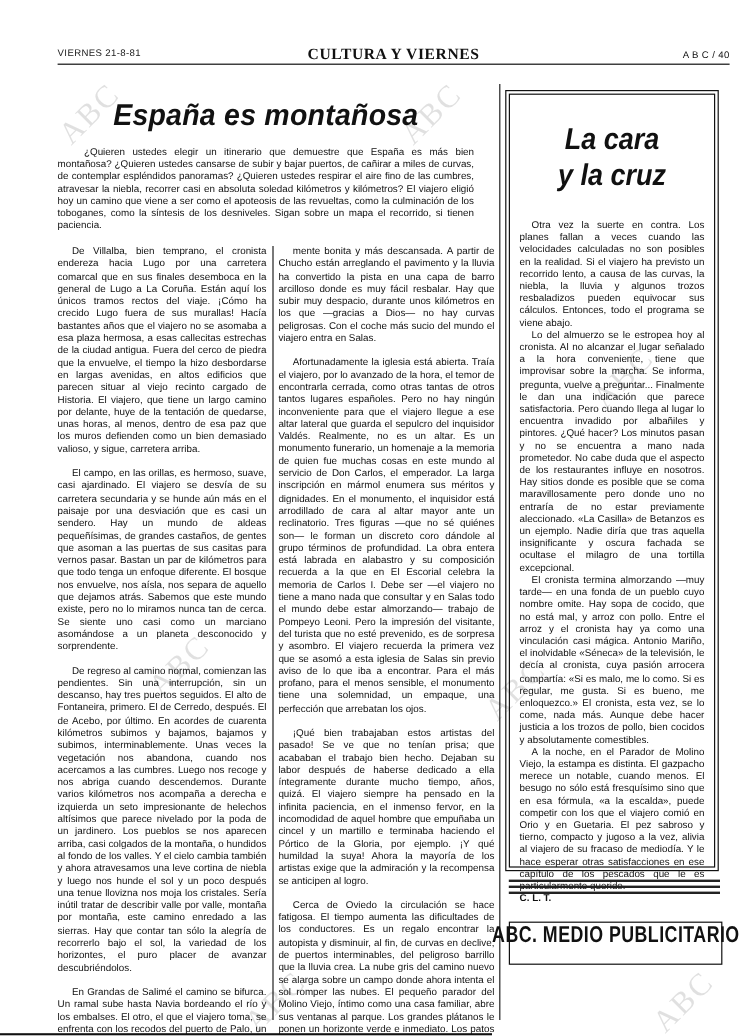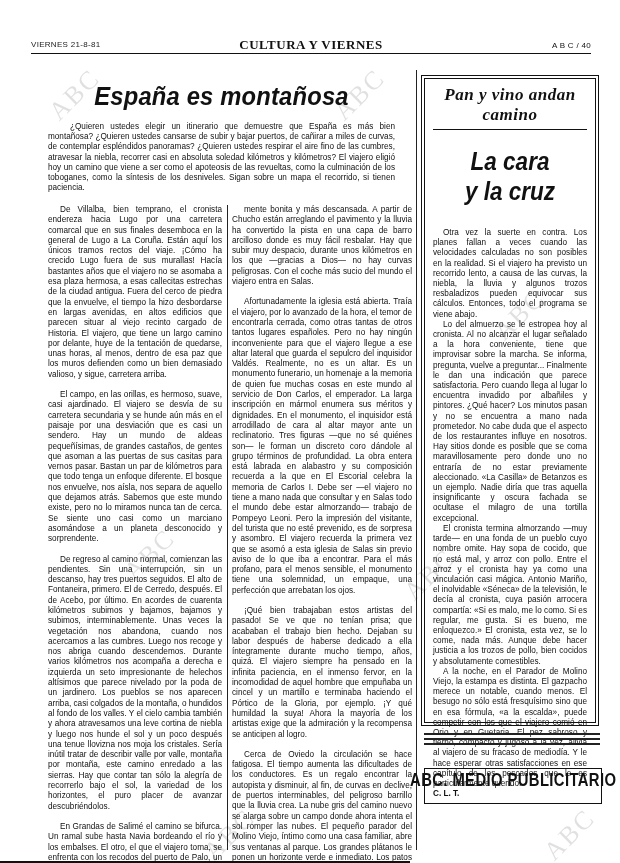--- a/index.html
+++ b/index.html
@@ -1,20 +1,20 @@
 <!DOCTYPE html>
 <html><head>
 <meta charset="utf-8">
 <style>
   * { margin: 0; padding: 0; box-sizing: border-box; }
   html, body { width: 620px; height: 863px; background: #ffffff; overflow: hidden; }
   body { position: relative; font-family: "Liberation Sans", sans-serif; color: #111; }
 
   .header {
-    position: absolute; top: 38px; left: 31px; width: 560px; height: 16px;
+    position: absolute; top: 38px; left: 48px; width: 560px; height: 16px;
     border-bottom: 1.5px solid #111;
   }
   .header .date { position: absolute; left: 0; top: 2px; font-size: 8px; letter-spacing: 0.3px; color: #222; }
   .header .section { position: absolute; left: 0; width: 100%; top: -1px; text-align: center;
     font-family: "Liberation Serif", serif; font-weight: bold; font-size: 13px; letter-spacing: 0.5px; }
   .header .page { position: absolute; right: 0; top: 3px; font-size: 8px; letter-spacing: 0.3px; }
 
   .main { position: absolute; top: 70px; left: 40px; width: 363px; }
   .kicker { font-family: "Liberation Serif", serif; font-style: italic; font-size: 19px;
     text-align: center; padding-bottom: 4px; border-bottom: 2px solid #111; padding-left: 20px; letter-spacing: 0.3px; }
@@ -81,21 +81,20 @@
 <div class="col col2">
   <p>mente bonita y más descansada. A partir de Chucho están arreglando el pavimento y la lluvia ha convertido la pista en una capa de barro arcilloso donde es muy fácil resbalar. Hay que subir muy despacio, durante unos kilómetros en los que —gracias a Dios— no hay curvas peligrosas. Con el coche más sucio del mundo el viajero entra en Salas.</p>
   <p>Afortunadamente la iglesia está abierta. Traía el viajero, por lo avanzado de la hora, el temor de encontrarla cerrada, como otras tantas de otros tantos lugares españoles. Pero no hay ningún inconveniente para que el viajero llegue a ese altar lateral que guarda el sepulcro del inquisidor Valdés. Realmente, no es un altar. Es un monumento funerario, un homenaje a la memoria de quien fue muchas cosas en este mundo al servicio de Don Carlos, el emperador. La larga inscripción en mármol enumera sus méritos y dignidades. En el monumento, el inquisidor está arrodillado de cara al altar mayor ante un reclinatorio. Tres figuras —que no sé quiénes son— le forman un discreto coro dándole al grupo términos de profundidad. La obra entera está labrada en alabastro y su composición recuerda a la que en El Escorial celebra la memoria de Carlos I. Debe ser —el viajero no tiene a mano nada que consultar y en Salas todo el mundo debe estar almorzando— trabajo de Pompeyo Leoni. Pero la impresión del visitante, del turista que no esté prevenido, es de sorpresa y asombro. El viajero recuerda la primera vez que se asomó a esta iglesia de Salas sin previo aviso de lo que iba a encontrar. Para el más profano, para el menos sensible, el monumento tiene una solemnidad, un empaque, una perfección que arrebatan los ojos.</p>
   <p>¡Qué bien trabajaban estos artistas del pasado! Se ve que no tenían prisa; que acababan el trabajo bien hecho. Dejaban su labor después de haberse dedicado a ella íntegramente durante mucho tiempo, años, quizá. El viajero siempre ha pensado en la infinita paciencia, en el inmenso fervor, en la incomodidad de aquel hombre que empuñaba un cincel y un martillo e terminaba haciendo el Pórtico de la Gloria, por ejemplo. ¡Y qué humildad la suya! Ahora la mayoría de los artistas exige que la admiración y la recompensa se anticipen al logro.</p>
   <p><span>Cerca de Oviedo la circulación se hace fatigosa. El tiempo aumenta las dificultades de los conductores. Es un regalo encontrar la autopista y disminuir, al fin, de curvas en declive, de puertos interminables, del peligroso barrillo que la lluvia crea. La nube gris del camino nuevo se alarga sobre un campo donde ahora intenta el sol romper las nubes. El pequeño parador del Molino Viejo, íntimo como una casa familiar, abre sus ventanas al parque. Los grandes plátanos le ponen un horizonte verde e inmediato. Los patos y los cisnes navegan en el estanque. De vez en cuando se oye el chillido antipático de los pavos reales, un grito que llega a parecer humano. La tarde de pronto, se ha puesto dorada y transparente.</span> </p>
 </div>
 
 <div class="rule-v r2"></div>
 
 <div class="sidebar-box">
-  <div class="sb-kicker">Pan y vino andan camino</div>
   <div class="sb-headline">
     <div>La cara</div>
     <div>y la cruz</div>
   </div>
   <div class="sb-body">
     <p>Otra vez la suerte en contra. Los planes fallan a veces cuando las velocidades calculadas no son posibles en la realidad. Si el viajero ha previsto un recorrido lento, a causa de las curvas, la niebla, la lluvia y algunos trozos resbaladizos pueden equivocar sus cálculos. Entonces, todo el programa se viene abajo.</p>
     <p>Lo del almuerzo se le estropea hoy al cronista. Al no alcanzar el lugar señalado a la hora conveniente, tiene que improvisar sobre la marcha. Se informa, pregunta, vuelve a preguntar... Finalmente le dan una indicación que parece satisfactoria. Pero cuando llega al lugar lo encuentra invadido por albañiles y pintores. ¿Qué hacer? Los minutos pasan y no se encuentra a mano nada prometedor. No cabe duda que el aspecto de los restaurantes influye en nosotros. Hay sitios donde es posible que se coma maravillosamente pero donde uno no entraría de no estar previamente aleccionado. «La Casilla» de Betanzos es un ejemplo. Nadie diría que tras aquella insignificante y oscura fachada se ocultase el milagro de una tortilla excepcional.</p>
     <p>El cronista termina almorzando —muy tarde— en una fonda de un pueblo cuyo nombre omite. Hay sopa de cocido, que no está mal, y arroz con pollo. Entre el arroz y el cronista hay ya como una vinculación casi mágica. Antonio Mariño, el inolvidable «Séneca» de la televisión, le decía al cronista, cuya pasión arrocera compartía: «Si es malo, me lo como. Si es regular, me gusta. Si es bueno, me enloquezco.» El cronista, esta vez, se lo come, nada más. Aunque debe hacer justicia a los trozos de pollo, bien cocidos y absolutamente comestibles.</p>
     <p>A la noche, en el Parador de Molino Viejo, la estampa es distinta. El gazpacho merece un notable, cuando menos. El besugo no sólo está fresquísimo sino que en esa fórmula, «a la escalda», puede competir con los que el viajero comió en Orio y en Guetaria. El pez sabroso y tierno, compacto y jugoso a la vez, alivia al viajero de su fracaso de mediodía. Y le hace esperar otras satisfacciones en ese capítulo de los pescados que le es particularmente querido.</p>
     <div class="sig">C. L. T.</div>

